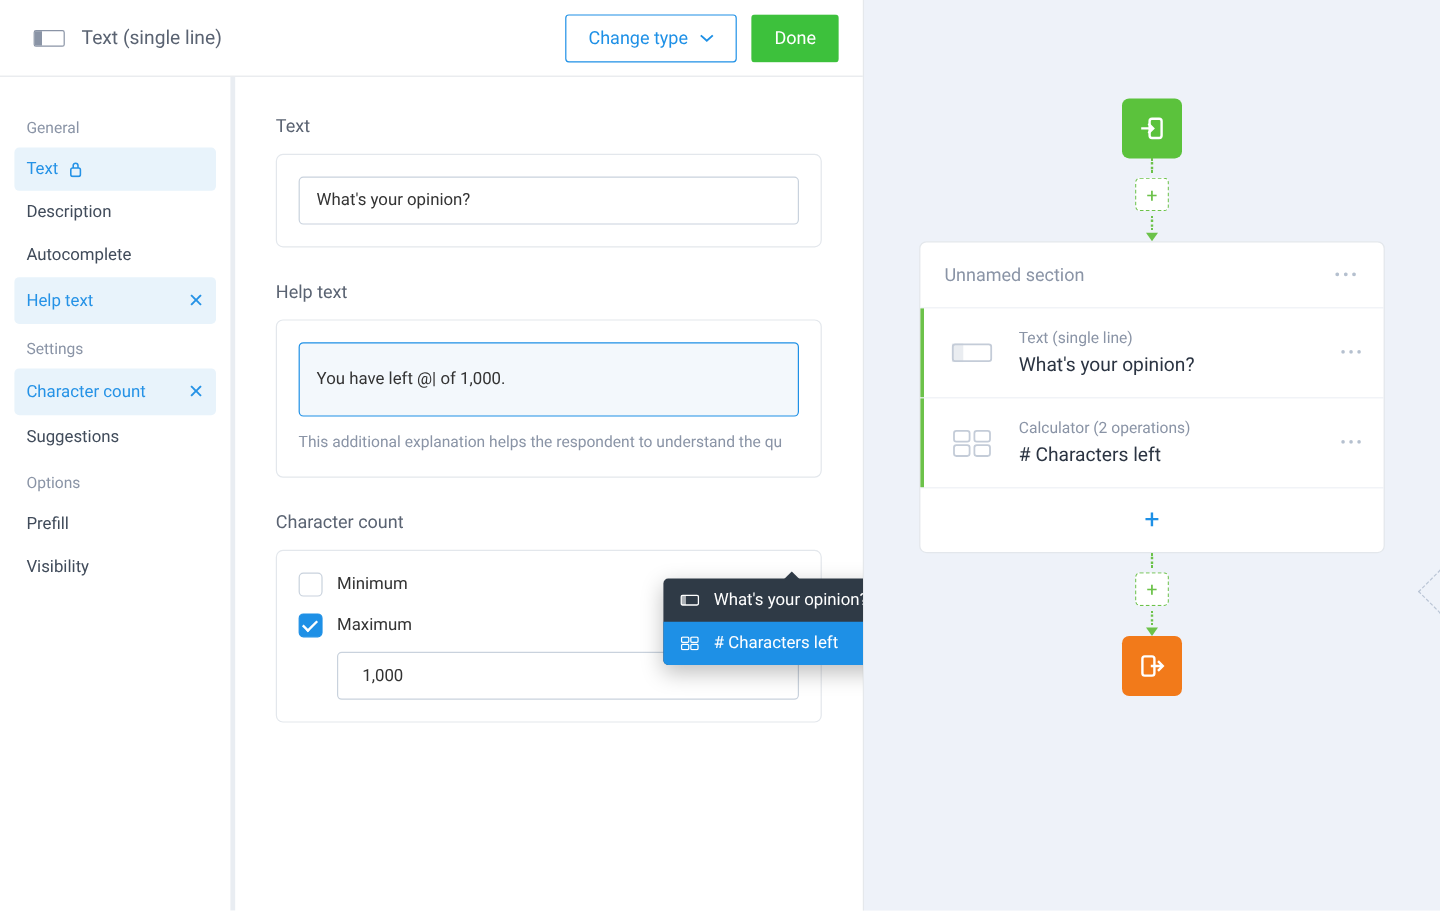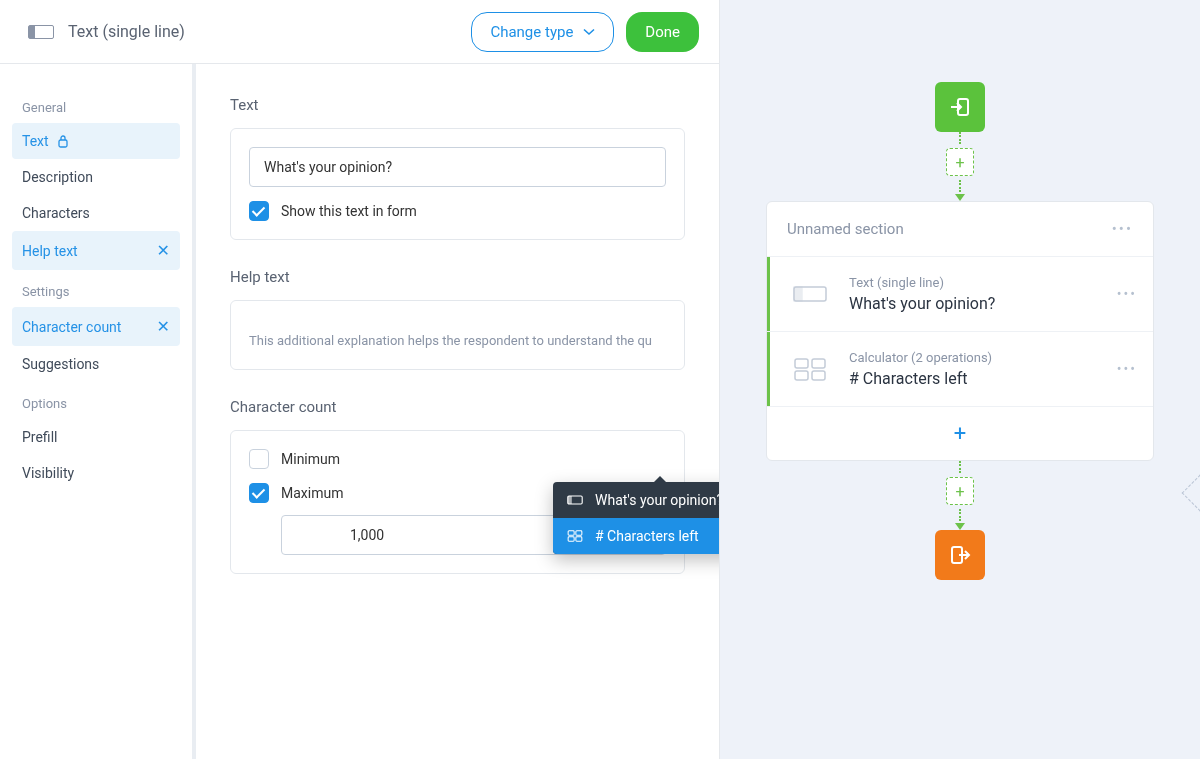--- a/index.html
+++ b/index.html
@@ -5,21 +5,21 @@
 *{box-sizing:border-box;margin:0;padding:0;font-family:-apple-system,BlinkMacSystemFont,"Segoe UI",Roboto,sans-serif}
 body{background:#fff;color:#333;font-size:14px}
 .app{display:flex;width:1200px;height:759px}
 .left{width:720px;border-right:1px solid #e5e8ec;display:flex;flex-direction:column}
 .right{flex:1;background:#eef2f9;position:relative;overflow:hidden}
 .topbar{height:64px;border-bottom:1px solid #e5e8ec;display:flex;align-items:center;padding:0 20px 0 28px}
 .topbar-title{display:flex;align-items:center;gap:14px;color:#5a6372;font-size:16px}
 .title-icon{width:26px;height:14px;border:1.5px solid #8a94a6;border-radius:2px;position:relative}
 .title-icon::after{content:"";position:absolute;left:0;top:0;bottom:0;width:6px;background:#8a94a6}
 .topbar-actions{margin-left:auto;display:flex;gap:12px}
-.btn{height:40px;padding:0 18px;border-radius:16px;font-size:15px;cursor:pointer;display:flex;align-items:center;gap:10px;border:1px solid transparent}
+.btn{height:40px;padding:0 18px;border-radius:3px;font-size:15px;cursor:pointer;display:flex;align-items:center;gap:10px;border:1px solid transparent}
 .btn-change{border-color:#1e90e6;color:#1e90e6;background:#fff}
 .chev{width:12px;height:12px}
 .chev svg{display:block}
 .btn-done{background:#3dc13c;color:#fff}
 .body{flex:1;display:flex;overflow:hidden}
 .sidebar{width:196px;border-right:4px solid #e9edf2;padding:28px 12px 12px 12px;overflow-y:auto}
 .sb-head{color:#8a94a6;font-size:13px;padding:8px 10px;margin-top:6px}
 .sb-head:first-child{margin-top:0}
 .sb-item{padding:10px 10px;border-radius:4px;color:#404b5a;cursor:pointer;display:flex;align-items:center;gap:8px}
 .sb-item.active{background:#e8f3fb;color:#2592e6}
@@ -35,21 +35,21 @@
 .chk.on::after{content:"";position:absolute;left:5px;top:2px;width:5px;height:10px;border:solid #fff;border-width:0 2px 2px 0;transform:rotate(45deg)}
 .help-input{background:#f3f8fc;border-color:#1e90e6;height:62px}
 .hint{color:#8a94a6;font-size:13px;margin-top:12px;line-height:1.5}
 .popup{position:absolute;left:357px;top:418px;width:210px;background:#2f3a46;border-radius:4px;box-shadow:0 6px 18px rgba(0,0,0,.25);z-index:20}
 .popup::before{content:"";position:absolute;top:-6px;left:100px;width:0;height:0;border-left:7px solid transparent;border-right:7px solid transparent;border-bottom:7px solid #2f3a46}
 .pop-item{display:flex;align-items:center;gap:12px;padding:10px 14px;color:#fff;font-size:14px;cursor:pointer}
 .pop-item.sel{background:#1e90e6}
 .pop-item:first-child{border-radius:4px 4px 0 0}
 .pop-item:last-child{border-radius:0 0 4px 4px}
 .pop-icon{width:16px;height:12px;flex:none}
-.max-input{width:100%;margin-top:12px;padding-left:68px}
+.max-input{width:100%;margin-top:12px;padding-left:20px}
 
 .flow{position:absolute;left:0;right:0;top:30px;display:flex;flex-direction:column;align-items:center}
 .diamond{position:absolute;width:26px;height:26px;background:#eef2f9;border:1px dashed #bac5d5;transform:rotate(45deg);right:-13px;top:480px;z-index:5}
 .node{width:50px;height:50px;border-radius:6px;display:flex;align-items:center;justify-content:center}
 .node.start{background:#5bc23c}
 .node.end{background:#f27a1a}
 .node svg{width:24px;height:24px;stroke:#fff;fill:none;stroke-width:2}
 .vconn{width:2px;background:transparent;position:relative}
 .vconn::before{content:"";position:absolute;left:0;top:0;bottom:0;border-left:2px dotted #6cc24a}
 .add-box{width:28px;height:28px;border:1.5px dashed #6cc24a;border-radius:4px;background:#fff;display:flex;align-items:center;justify-content:center;color:#6cc24a;font-size:16px;margin:4px 0}
@@ -96,21 +96,21 @@
           <span>Text</span>
           <svg class="lock-icon" viewBox="0 0 12 14">
               <rect x="2" y="6" width="8" height="7" rx="1.5" fill="none" stroke="currentColor" stroke-width="1.3"></rect>
               <path d="M4 6 V4 a2 2 0 0 1 4 0 V6" fill="none" stroke="currentColor" stroke-width="1.3"></path>
             </svg>
         </div>
         <div class="sb-item">
             <span>Description</span>
           </div>
         <div class="sb-item">
-            <span>Characters</span>
+            <span>Autocomplete</span>
           </div>
         <div class="sb-item active">
           <span>Help text</span>
           <span class="sb-close">✕</span>
         </div>
 
         <div class="sb-head">Settings</div>
         <div class="sb-item active">
           <span>Character count</span>
           <span class="sb-close">✕</span>
@@ -125,28 +125,25 @@
           </div>
         <div class="sb-item">
             <span>Visibility</span>
           </div>
       </div>
 
       <div class="content">
         <div class="section-title">Text</div>
         <div class="panel">
           <input class="input" value="What's your opinion?" style="">
-          <div class="chk-row">
-            <span class="chk on"></span>
-            <span>Show this text in form</span>
-          </div>
         </div>
 
         <div class="section-title" style="margin-top:28px">Help text</div>
         <div class="panel">
+          <input class="input help-input" value="You have left @| of 1,000." style="">
           <div class="hint">This additional explanation helps the respondent to understand the qu</div>
         </div>
 
         <div class="section-title" style="margin-top:28px">Character count</div>
         <div class="panel">
           <div class="chk-row" style="margin-top:0">
             <span class="chk"></span>
             <span>Minimum</span>
           </div>
           <div class="chk-row">

